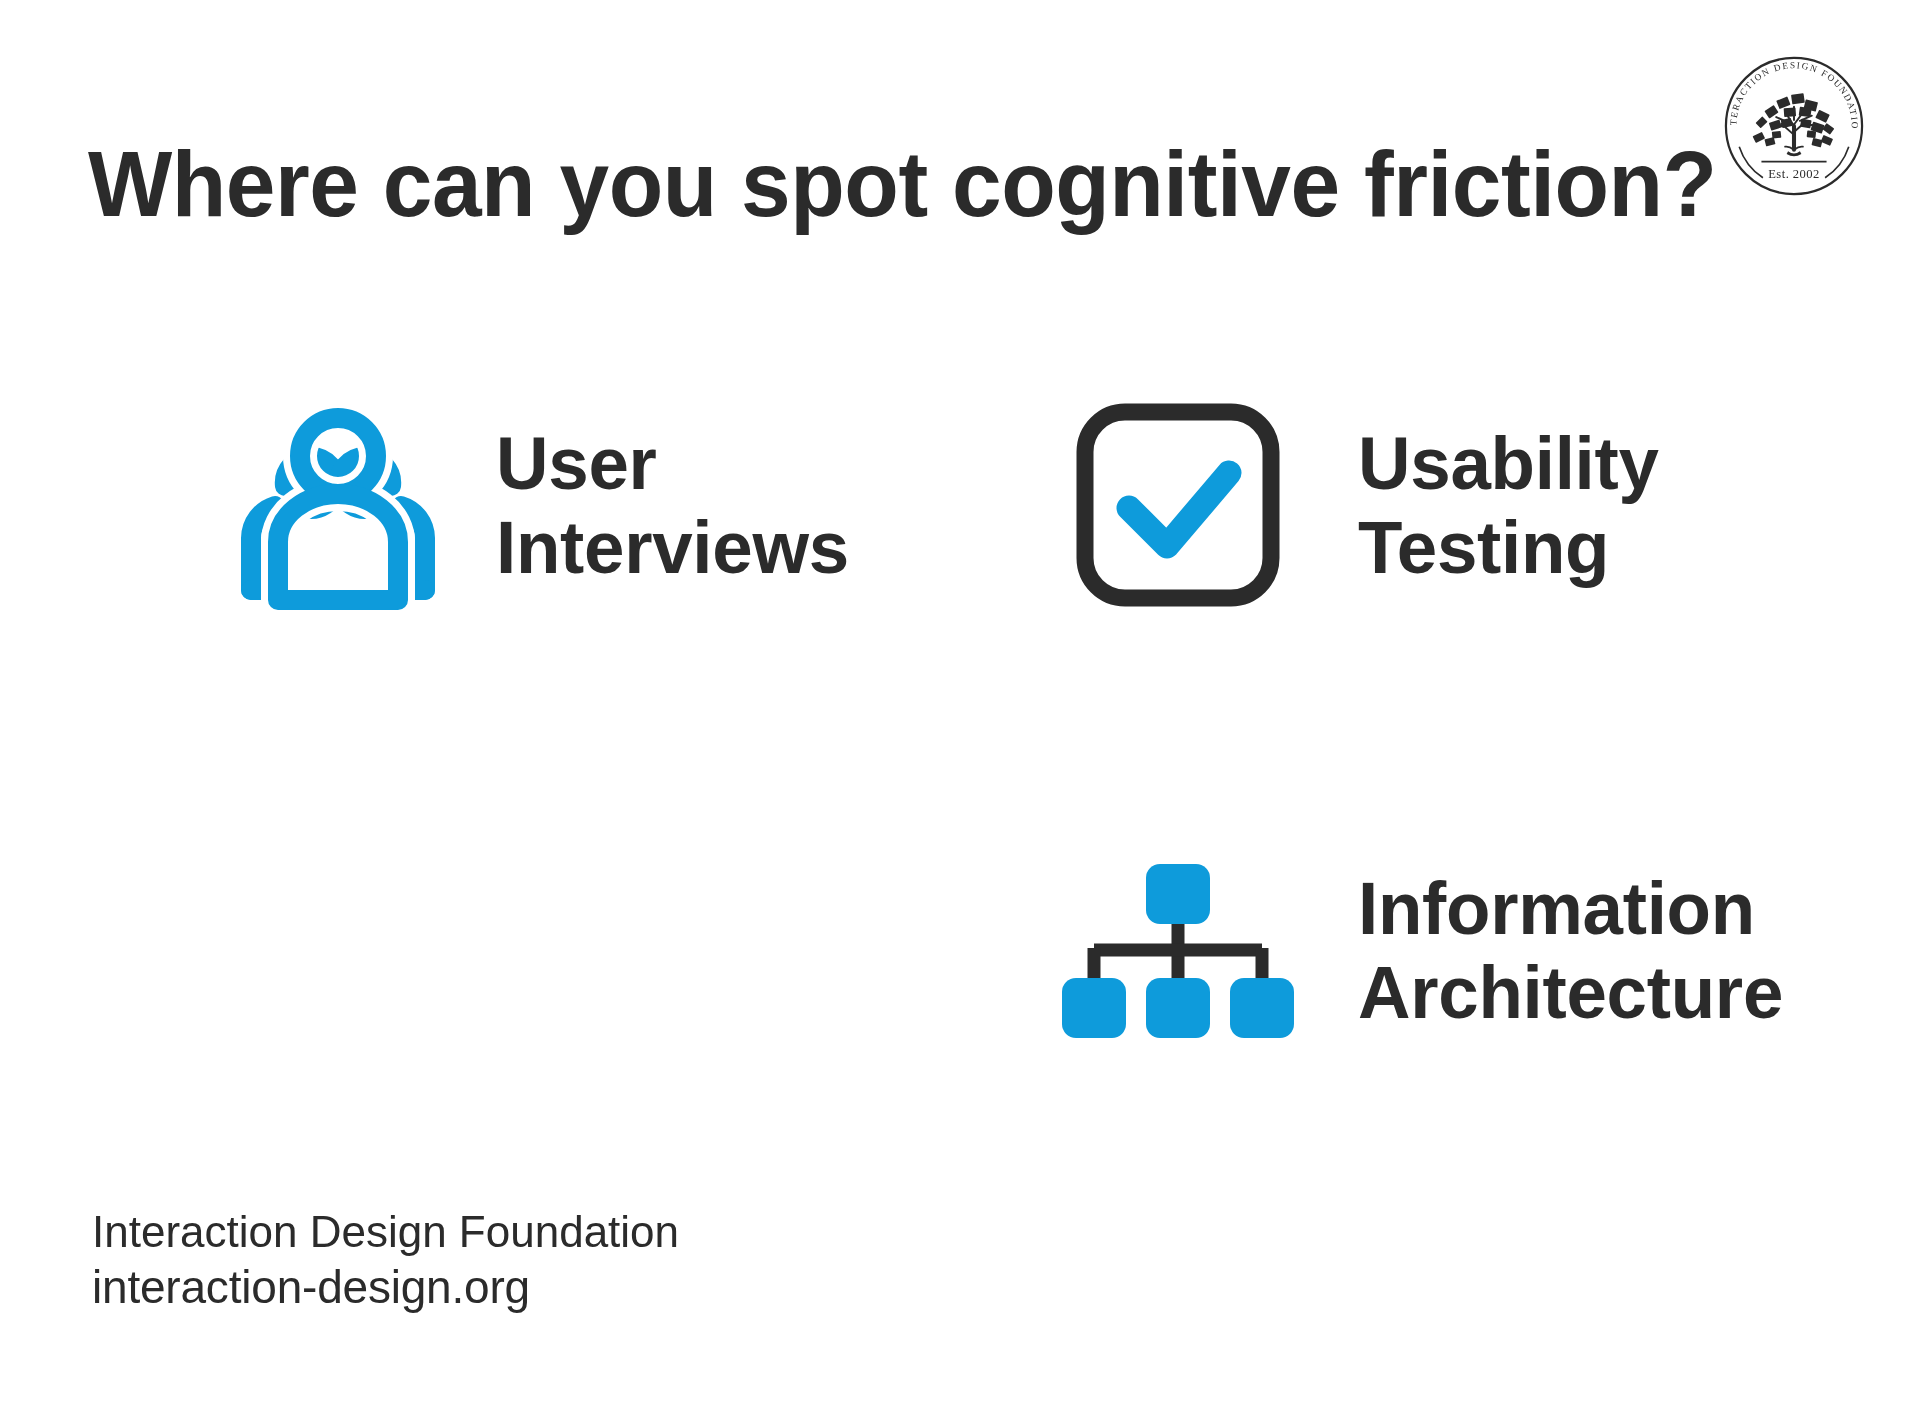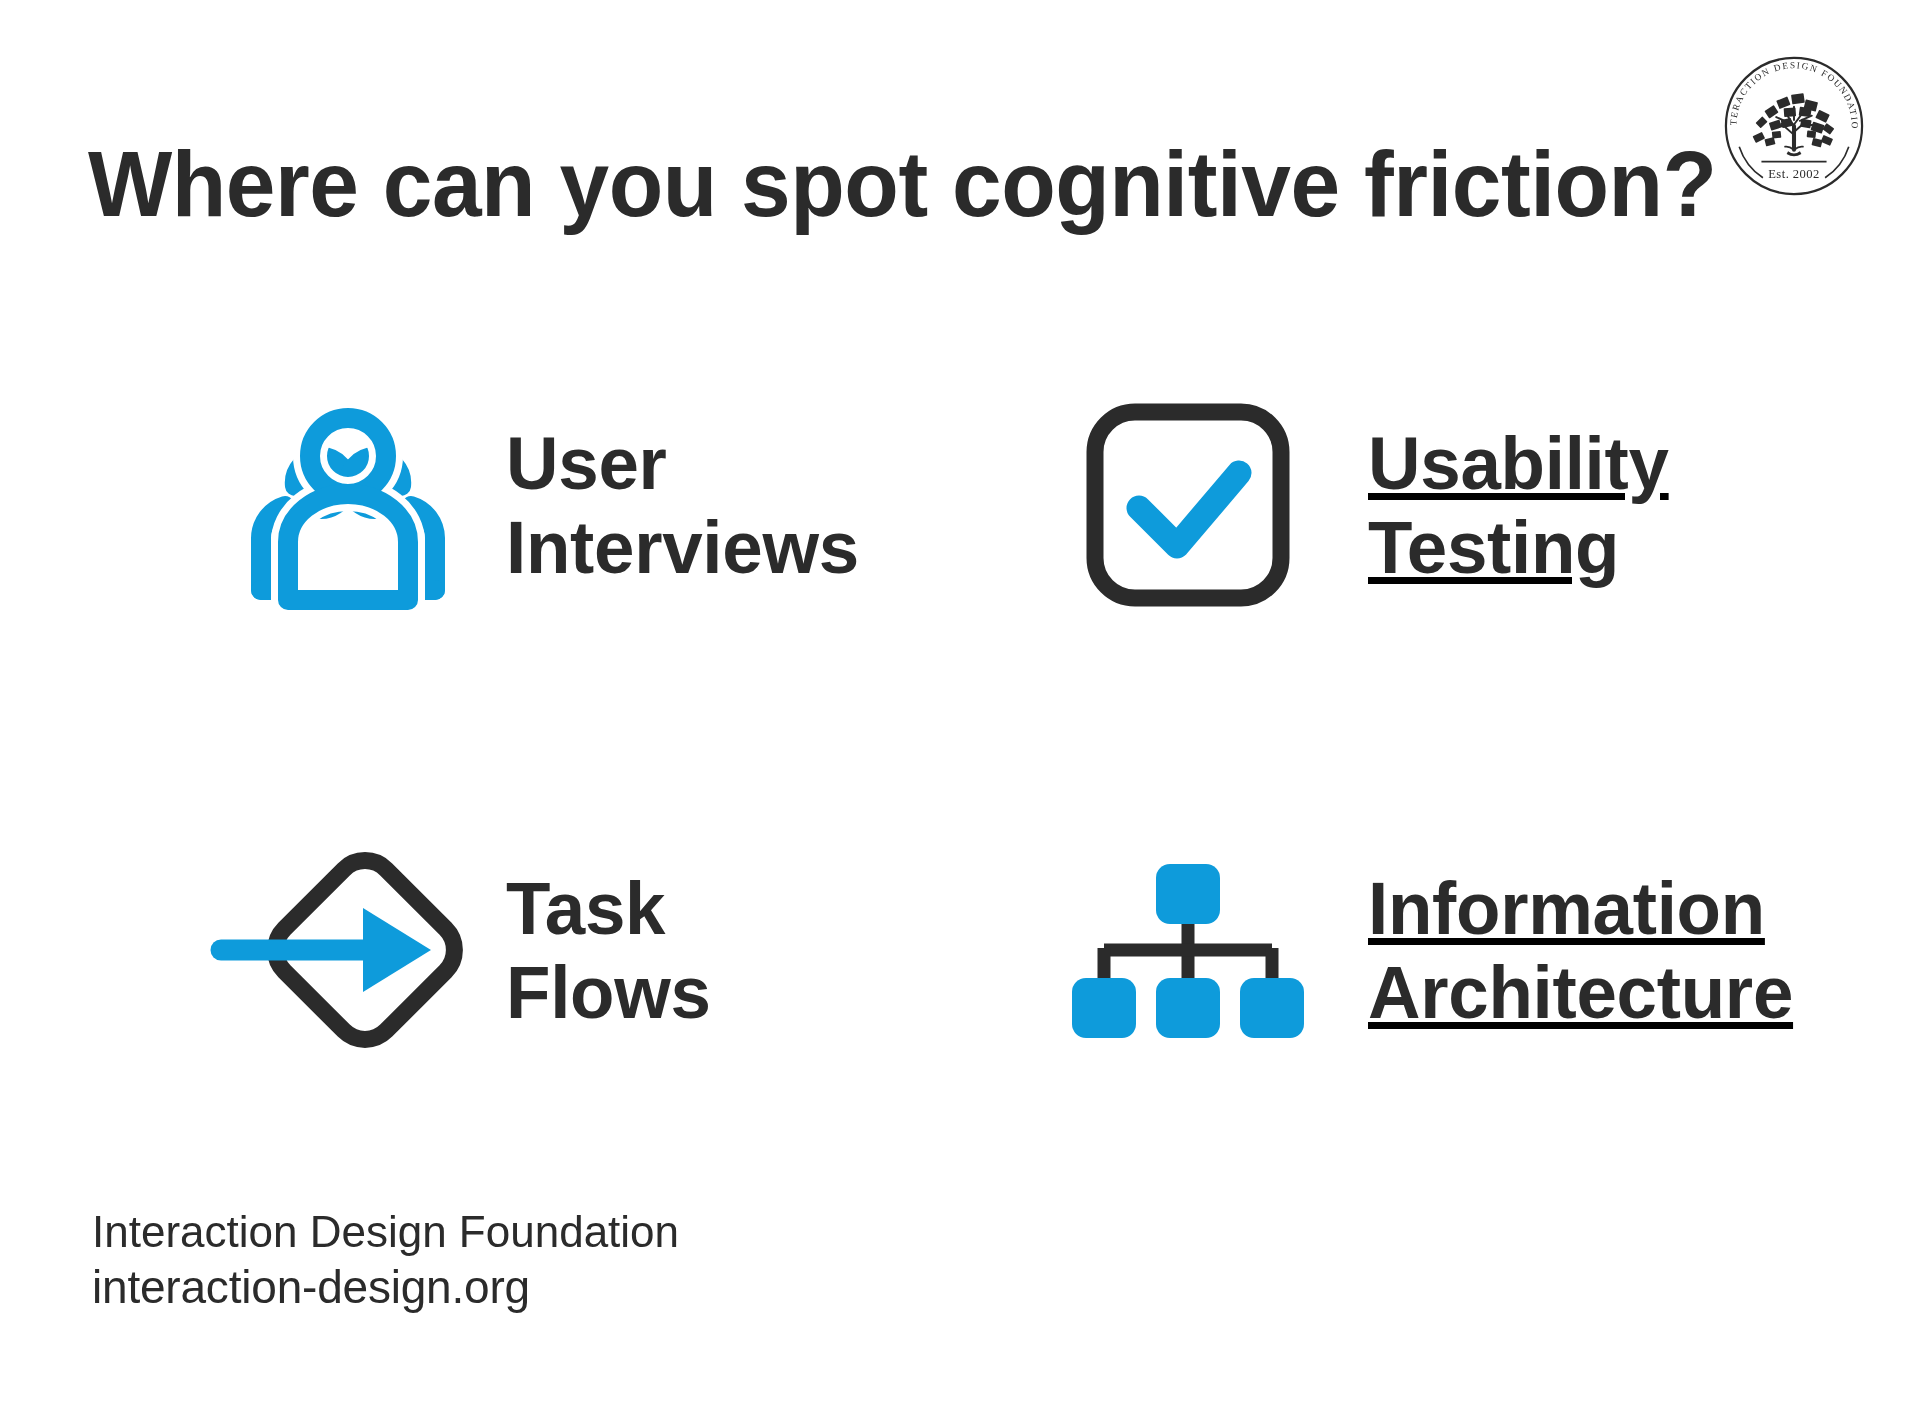--- a/index.html
+++ b/index.html
@@ -42,38 +42,38 @@
     right: 52px;
     top: 52px;
     width: 148px;
     height: 148px;
   }
   .logo-wrap svg { display: block; width: 148px; height: 148px; }
 
   
   .items {
     position: absolute;
-    left: 18px;
+    left: 8px;
     top: 340px;
     width: 1588px;
   }
   .item-row {
     position: relative;
     height: 330px;
   }
   .item-row.row-2 { margin-top: 115px; }
 
   .item {
     position: absolute;
     display: flex;
     align-items: center;
     height: 330px;
   }
   .item.col-1 { left: 190px; }
-  .item.col-2 { left: 1030px; text-decoration: underline; }
+  .item.col-2 { left: 1030px; }
 
   .item-icon {
     flex: 0 0 auto;
     width: 280px;
     height: 250px;
     display: flex;
     align-items: center;
     justify-content: center;
   }
   .item-icon svg { display: block; overflow: visible; }
@@ -252,35 +252,20 @@
           </svg>
         </div>
         <div class="item-label">Usability
 Testing</div>
       </div>
 
     </div>
 
     <div class="item-row row-2">
 
-      <div class="item col-1">
-        <div class="item-icon">
-          <svg width="270" height="220" viewBox="0 0 270 220" xmlns="http://www.w3.org/2000/svg">
-
-            <g transform="translate(152,110) rotate(45)">
-              <rect x="-72" y="-72" width="144" height="144" rx="30" ry="30" fill="none" stroke="#2b2b2b" stroke-width="17"></rect>
-            </g>
-
-            <path d="M 8,110 L 180,110" fill="none" stroke="#0e9bdb" stroke-width="21" stroke-linecap="round"></path>
-            <path d="M 150,68 L 218,110 L 150,152 Z" fill="#0e9bdb"></path>
-          </svg>
-        </div>
-        <div class="item-label">Task
-Flows</div>
-      </div>
 
       <div class="item col-2">
         <div class="item-icon">
           <svg width="240" height="180" viewBox="0 0 240 180" xmlns="http://www.w3.org/2000/svg">
 
             <g stroke="#2b2b2b" stroke-width="13" fill="none" stroke-linecap="butt">
               <line x1="120" y1="52" x2="120" y2="128"></line>
               <line x1="36" y1="90" x2="204" y2="90"></line>
               <line x1="36" y1="88" x2="36" y2="128"></line>
               <line x1="204" y1="88" x2="204" y2="128"></line>

